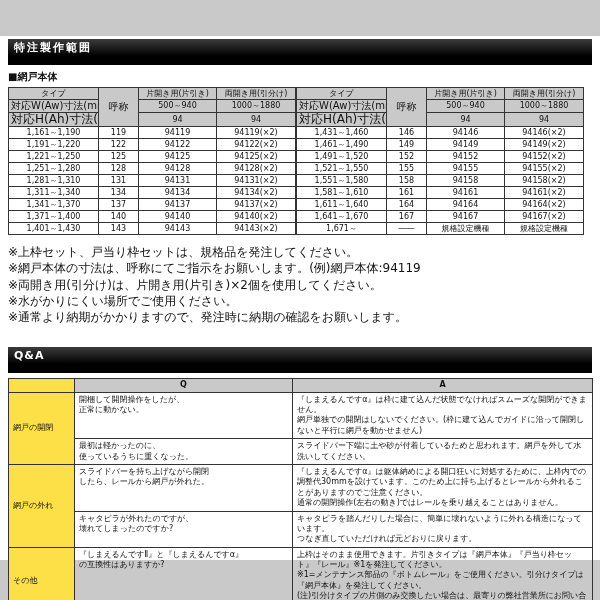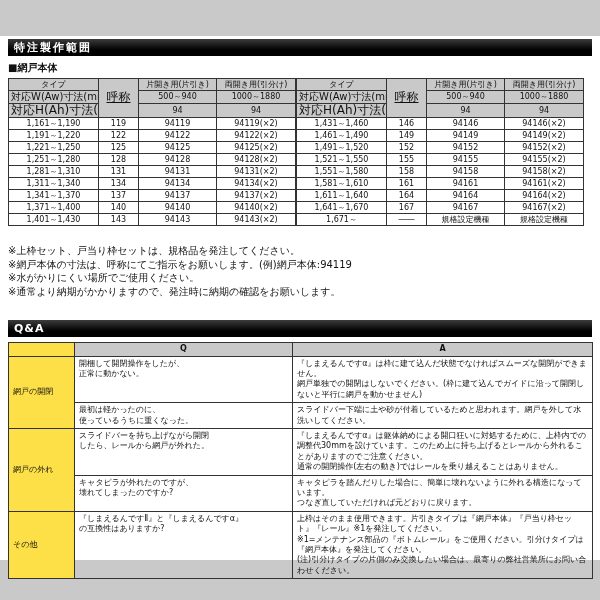--- a/index.html
+++ b/index.html
@@ -8,38 +8,38 @@
     background:#c9c9c9;
     font-family:"DejaVu Sans","Liberation Sans",sans-serif;
     color:#111;
     position:relative;
   }
   .sheet {
     position:absolute; top:36px; left:0; width:600px; height:524px;
     background:#ffffff; padding:3px 8px 6px 8px;
   }
   .section-bar {
-    height:17px; line-height:17px;
+    height:26px; line-height:17px;
     background:linear-gradient(to bottom,#3c3c3c,#000 65%);
     color:#fff; font-size:11px; font-weight:bold;
     padding-left:6px; letter-spacing:2px;
   }
   .subtitle { font-size:10px; font-weight:bold; margin:5px 0 3px 0; }
   .tables-row { display:flex; }
   table.spec { border-collapse:collapse; width:287px; table-layout:fixed; }
   table.spec th, table.spec td {
     border:1px solid #333; font-size:8px; font-weight:normal;
     text-align:center; height:12px; line-height:1.15; padding:0 2px;
     overflow:hidden; white-space:nowrap;
   }
   table.spec thead th { background:#c9c9c9; }
   table.spec .dimw { text-align:right; font-size:10px; }
   table.spec .dimh { text-align:left; font-size:12px; }
-  table.spec .hname { font-size:12px;text-decoration:underline; }
-  .notes { margin-top:18px; font-size:10px; line-height:1.35; }
+  table.spec .hname { font-size:10px; }
+  .notes { margin-top:9px; font-size:12px; line-height:1.35; }
   .qa-bar { margin-top:22px; letter-spacing:1px; }
   table.qa { border-collapse:collapse; width:584px; table-layout:fixed; margin-top:5px; }
   table.qa th, table.qa td {
     border:1px solid #333; font-size:8px; line-height:1.3;
     padding:2px 4px; vertical-align:top; text-align:left; font-weight:normal;
   }
   table.qa thead th { background:#c9c9c9; text-align:center; font-weight:bold; height:13px; padding:1px; vertical-align:middle; }
   table.qa th.cat { background:#fde047; vertical-align:middle; font-weight:normal; }
   table.qa td.qcell { }
   table.qa td.acell { }
@@ -221,20 +221,21 @@
             <td>規格設定機種</td>
           </tr>
         </tbody>
     </table>
 
   </div>
 
   <div class="notes">
       <div>※上枠セット、戸当り枠セットは、規格品を発注してください。</div>
       <div>※網戸本体の寸法は、呼称にてご指示をお願いします。(例)網戸本体:94119</div>
+      <div>※両開き用(引分け)は、片開き用(片引き)×2個を使用してください。</div>
       <div>※水がかりにくい場所でご使用ください。</div>
       <div>※通常より納期がかかりますので、発注時に納期の確認をお願いします。</div>
     </div>
 
   <div class="section-bar qa-bar">
     <span>Q&amp;A</span>
   </div>
 
   <table class="qa">
     <colgroup>

